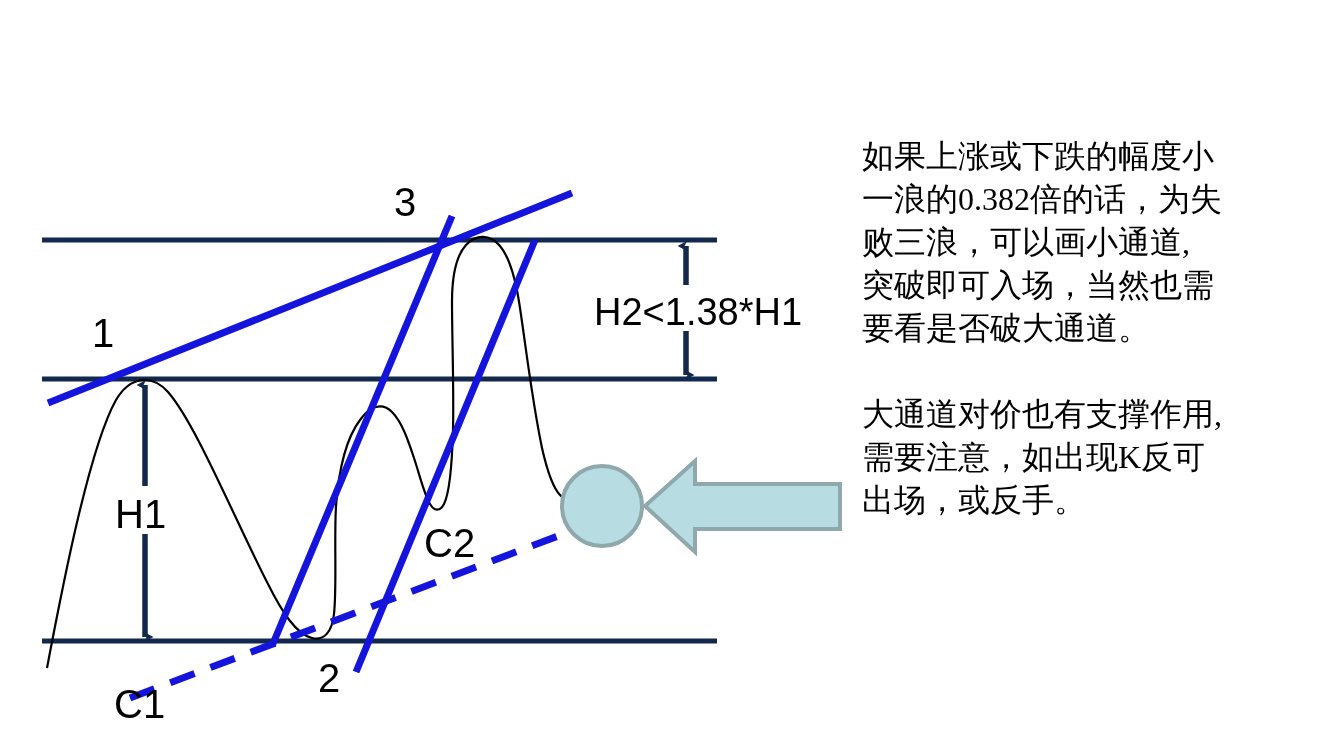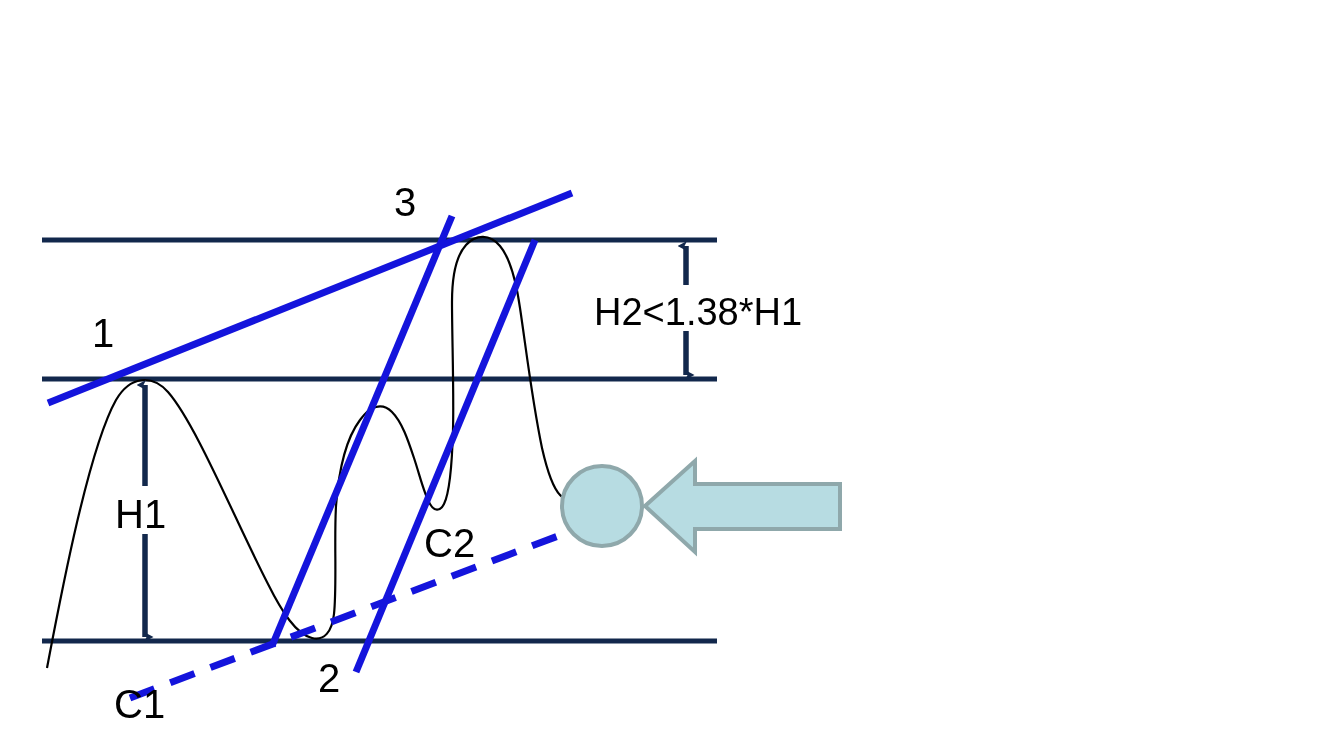--- a/index.html
+++ b/index.html
@@ -109,14 +109,24 @@
     <text class="svg-label" x="394" y="216" font-size="40">3</text>
 
     <text class="svg-label" x="114" y="718" font-size="40">C1</text>
     <text class="svg-label" x="424" y="557" font-size="40">C2</text>
 
     <circle cx="602" cy="506" r="40" fill="#b7dce2" stroke="#8fa8ab" stroke-width="4"></circle>
     <path d="M 645 506 L 695 461 L 695 484 L 840 484 L 840 529 L 695 529 L 695 552 Z" fill="#b7dce2" stroke="#8fa8ab" stroke-width="4" stroke-linejoin="miter"></path>
 
   </svg>
 
+  <div class="notes">
+    <div class="note-para">如果上涨或下跌的幅度小
+一浪的0.382倍的话，为失
+败三浪，可以画小通道,
+突破即可入场，当然也需
+要看是否破大通道。</div>
+    <div class="note-para second">大通道对价也有支撑作用,
+需要注意，如出现K反可
+出场，或反手。</div>
+  </div>
 
 </div>
 
 </body></html>

